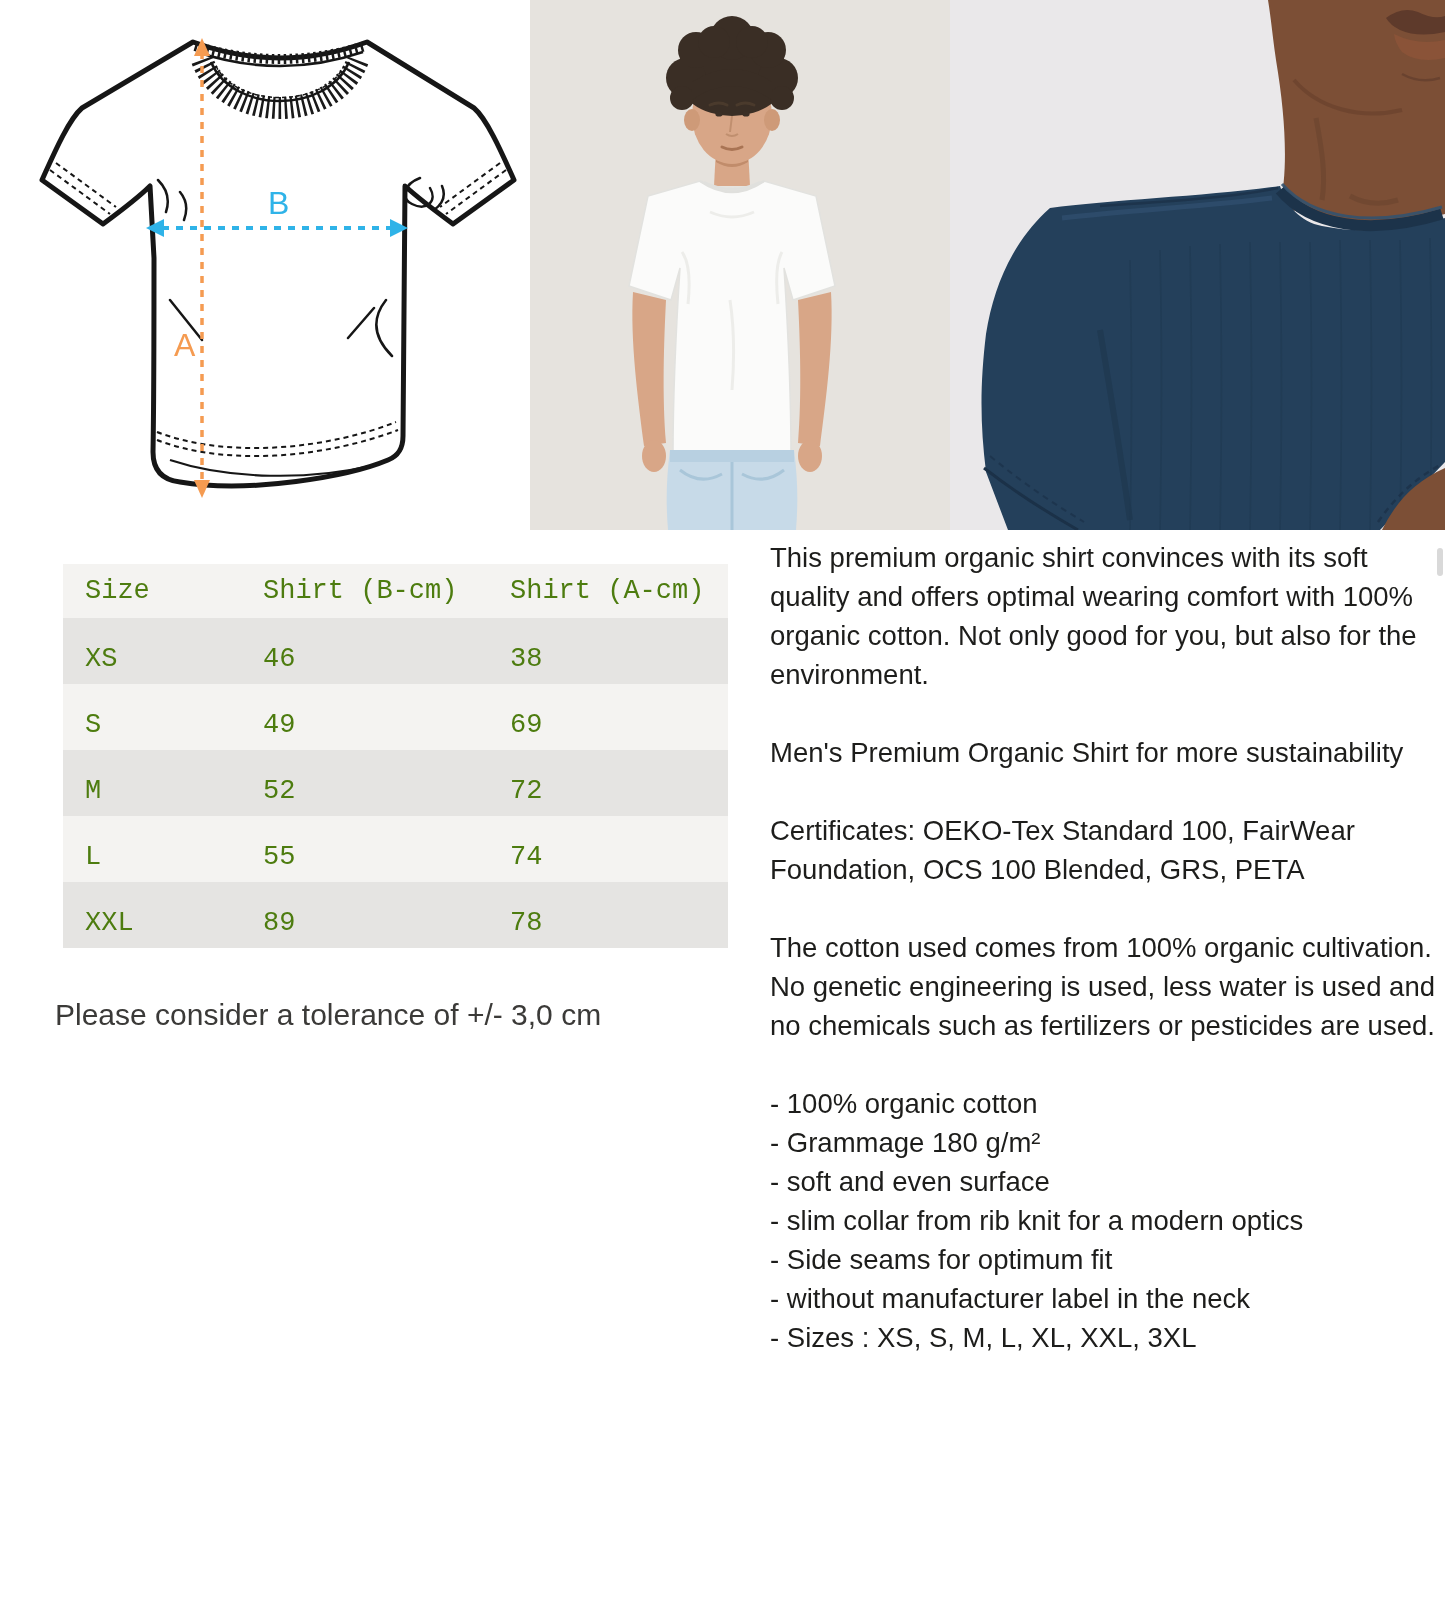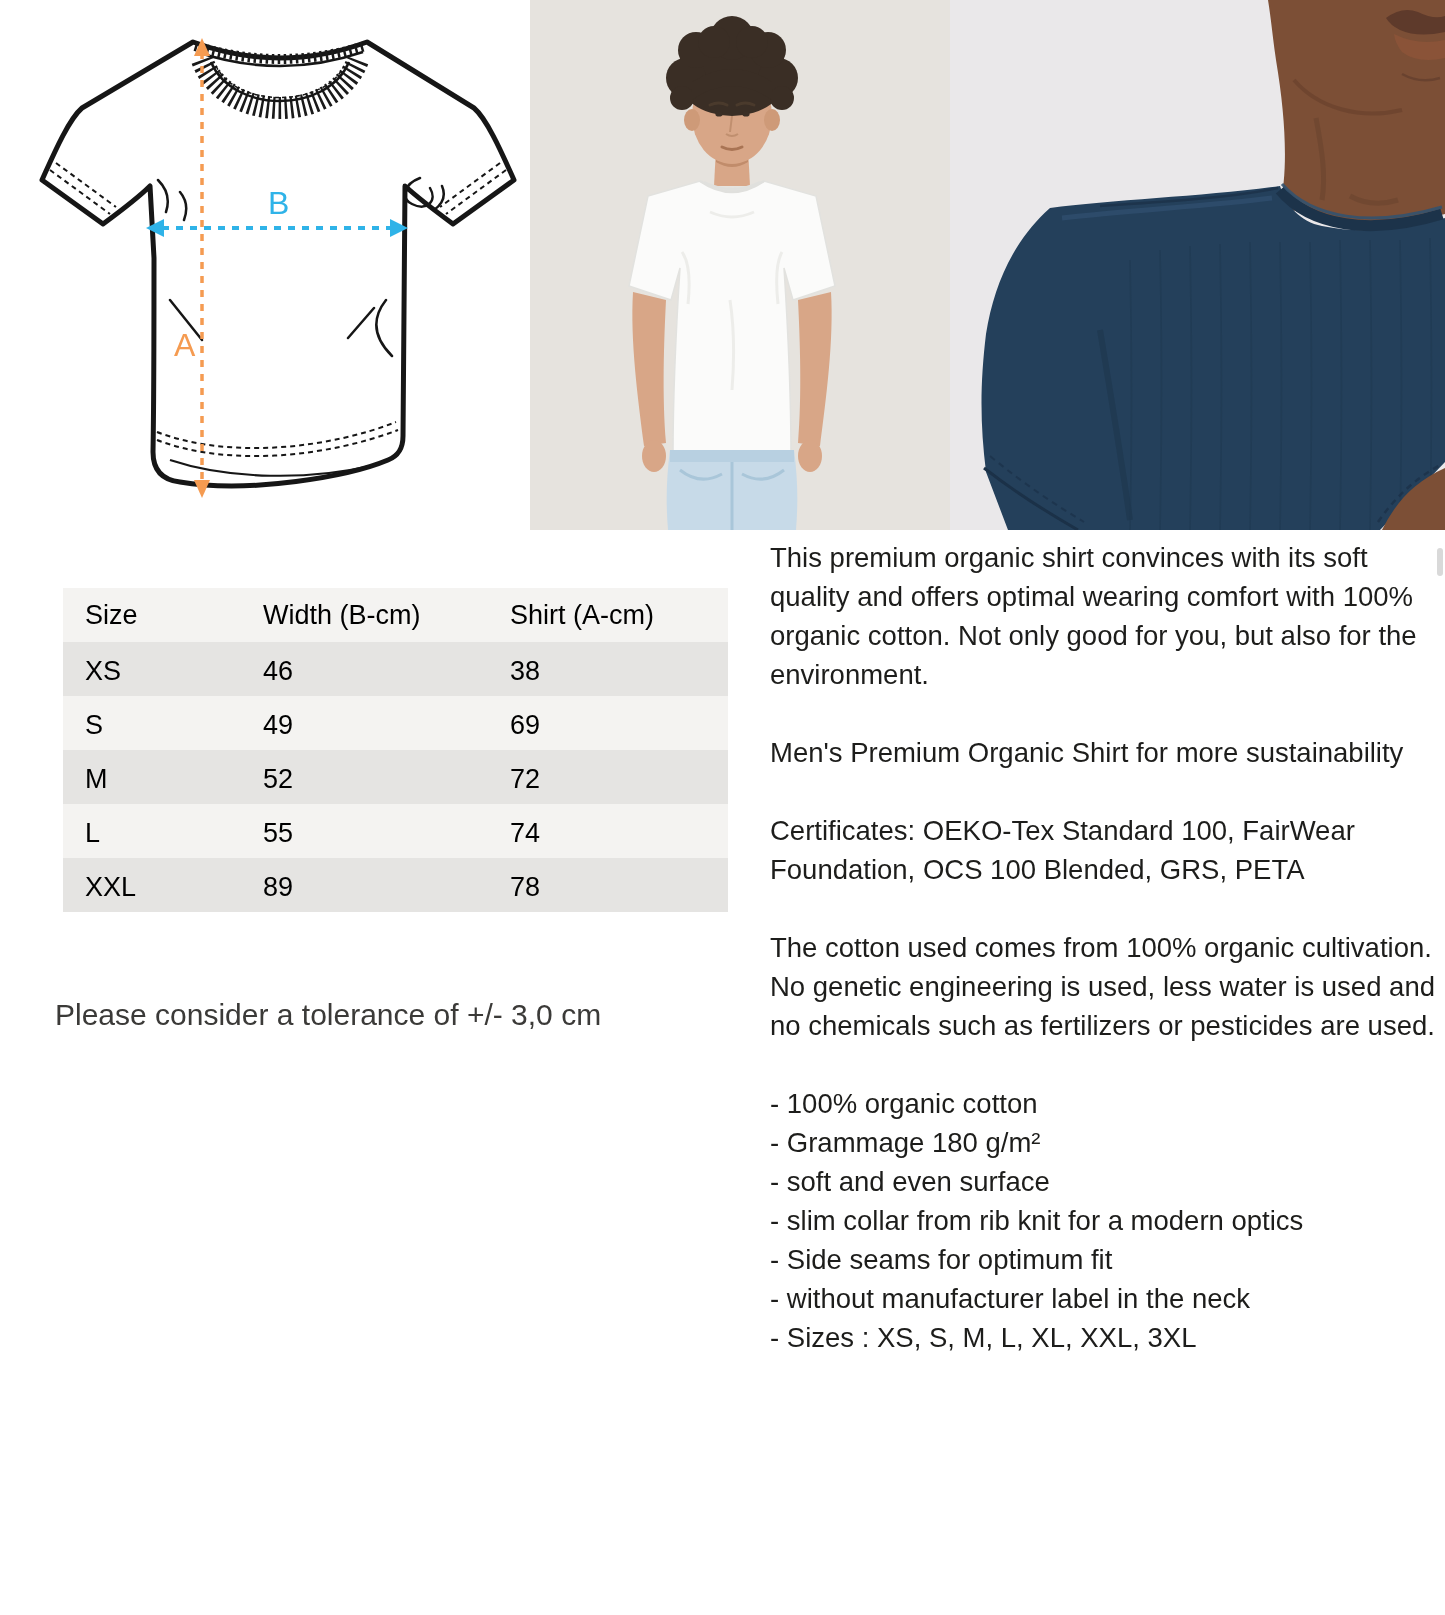--- a/index.html
+++ b/index.html
@@ -5,24 +5,24 @@
   html,body{margin:0;padding:0;background:#ffffff;}
   body{width:1445px;height:1615px;position:relative;font-family:"Liberation Sans",sans-serif;overflow:hidden;}
   .abs{position:absolute;}
   
   .diagram{left:30px;top:8px;width:500px;height:500px;}
   .photo-front{left:530px;top:0;width:420px;height:530px;}
   .photo-closeup{left:950px;top:0;width:495px;height:530px;}
   svg{display:block;}
   svg text{font-family:"Liberation Sans",sans-serif;}
   
-  .size-table{left:63px;top:588px;width:665px;border-collapse:collapse;table-layout:fixed;
-              font-size:27px;color:#000000;}
+  .size-table{left:63px;top:564px;width:665px;border-collapse:collapse;table-layout:fixed;
+              font-size:27px;color:#4d7c0f;font-family:Liberation Mono, monospace;}
   .size-table th{font-weight:400;text-align:left;height:54px;background:#F4F3F1;padding:0 0 0 22px;vertical-align:middle;}
-  .size-table td{height:50px;padding:4px 0 0 22px;vertical-align:middle;}
+  .size-table td{height:50px;padding:16px 0 0 22px;vertical-align:middle;}
   .size-table tbody tr:nth-child(odd) td{background:#E5E4E2;}
   .size-table tbody tr:nth-child(even) td{background:#F4F3F1;}
   
   .tolerance{left:55px;top:998px;font-size:30px;color:#3B3A38;}
   
   .description{left:770px;top:538px;width:678px;font-size:27.5px;line-height:39px;color:#1D1D1B;}
   .description p{margin:0 0 39px 0;white-space:pre-line;}
   .description .bullet{padding-left:17px;text-indent:-17px;}
   
   .scrollbar-thumb{left:1437px;top:548px;width:6px;height:28px;background:#D9D9D9;border-radius:3px;}
@@ -149,21 +149,21 @@
 
 <table class="abs size-table">
   <colgroup>
       <col style="width:178px">
       <col style="width:247px">
       <col style="width:240px">
     </colgroup>
   <thead>
     <tr>
       <th>Size</th>
-      <th>Width (B-cm)</th>
+      <th>Shirt (B-cm)</th>
       <th>Shirt (A-cm)</th>
     </tr>
   </thead>
   <tbody>
       <tr>
         <td>XS</td>
         <td>46</td>
         <td>38</td>
       </tr>
       <tr>

